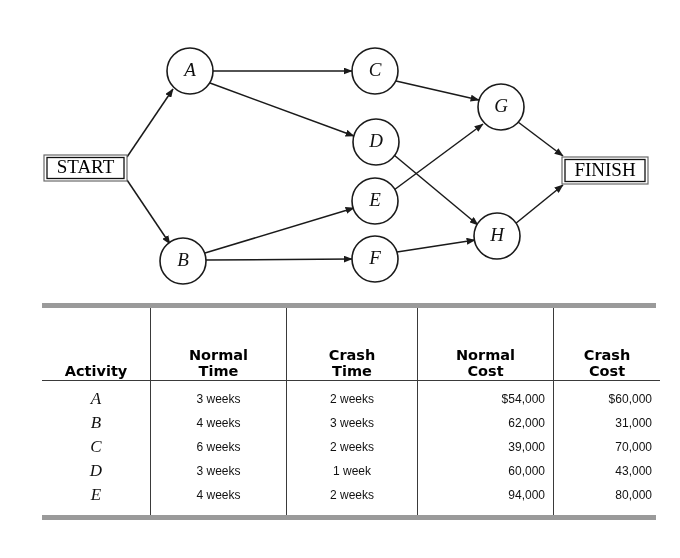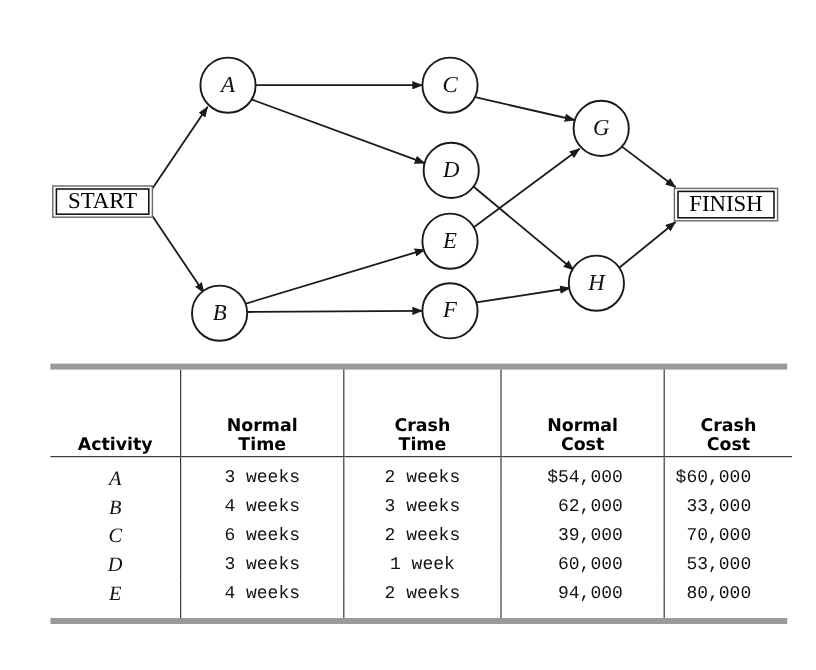--- a/index.html
+++ b/index.html
@@ -108,37 +108,37 @@
   }
   thead th + th,
   tbody td + td {
     border-left: 1.4px solid #3a3a3a;
   }
   thead th span.hdr-line {
     display: block;
     line-height: 1.14;
   }
   tbody td {
-    font-family: Liberation Mono, monospace;
-    font-size: 15px;
+    font-family: Liberation Sans, sans-serif;
+    font-size: 12px;
     color: #111111;
     text-align: center;
     height: 24px;
     line-height: 24px;
   }
   tbody tr:first-child td { padding-top: 6px; }
   tbody tr:last-child td  { padding-bottom: 8px; }
   tbody td.cell-activity {
     font-family: "Liberation Serif", serif;
     font-style: italic;
     font-size: 17px;
   }
   tbody td.cell-cost {
     text-align: right;
-    padding-right: 34px;
+    padding-right: 8px;
   }
 </style>
 </head>
 <body>
 
 <div id="network-diagram">
   <svg id="network-svg" width="680" height="300" viewBox="0 0 680 300">
     <defs>
       <marker id="arrowhead" markerWidth="9" markerHeight="7" refX="8.4" refY="3.5" orient="auto" markerUnits="userSpaceOnUse">
         <polygon points="0 0, 9 3.5, 0 7" fill="#1a1a1a"></polygon>
@@ -239,35 +239,35 @@
         <td class="cell-time">3 weeks</td>
         <td class="cell-time">2 weeks</td>
         <td class="cell-cost">$54,000</td>
         <td class="cell-cost">$60,000</td>
       </tr>
       <tr>
         <td class="cell-activity">B</td>
         <td class="cell-time">4 weeks</td>
         <td class="cell-time">3 weeks</td>
         <td class="cell-cost">62,000</td>
-        <td class="cell-cost">33,000</td>
+        <td class="cell-cost">31,000</td>
       </tr>
       <tr>
         <td class="cell-activity">C</td>
         <td class="cell-time">6 weeks</td>
         <td class="cell-time">2 weeks</td>
         <td class="cell-cost">39,000</td>
         <td class="cell-cost">70,000</td>
       </tr>
       <tr>
         <td class="cell-activity">D</td>
         <td class="cell-time">3 weeks</td>
         <td class="cell-time">1 week</td>
         <td class="cell-cost">60,000</td>
-        <td class="cell-cost">53,000</td>
+        <td class="cell-cost">43,000</td>
       </tr>
       <tr>
         <td class="cell-activity">E</td>
         <td class="cell-time">4 weeks</td>
         <td class="cell-time">2 weeks</td>
         <td class="cell-cost">94,000</td>
         <td class="cell-cost">80,000</td>
       </tr>
     </tbody>
   </table>

